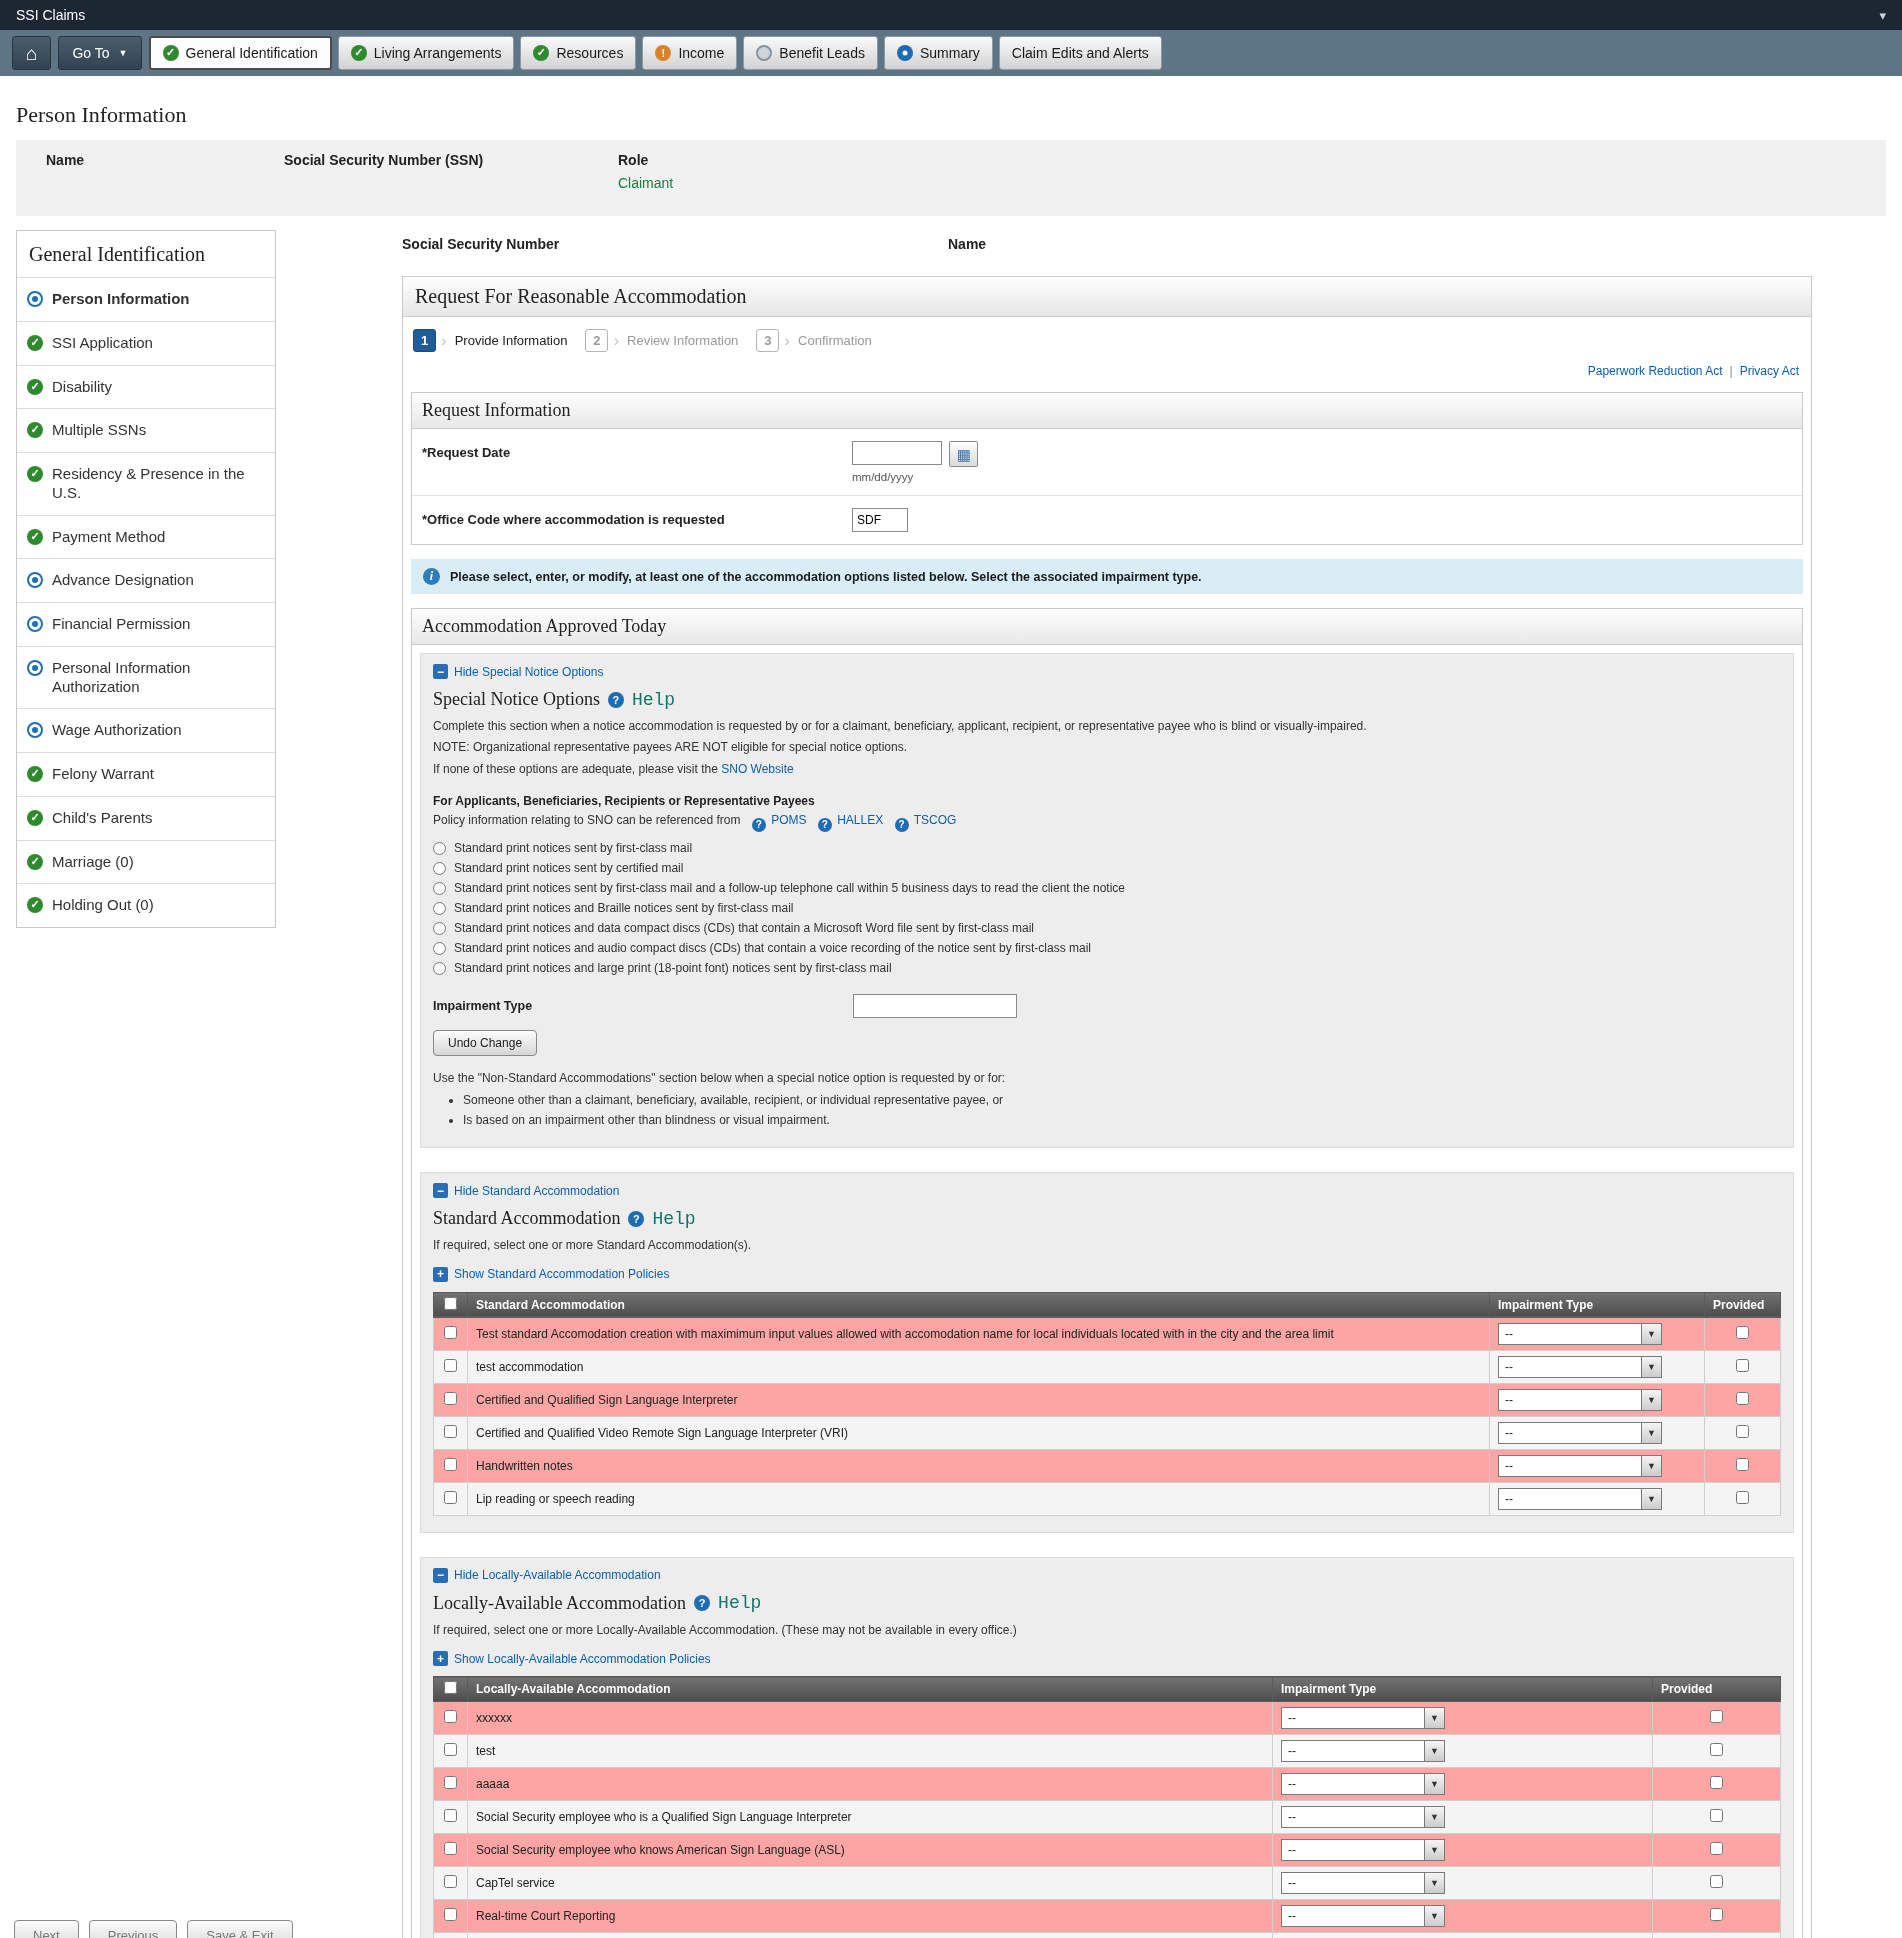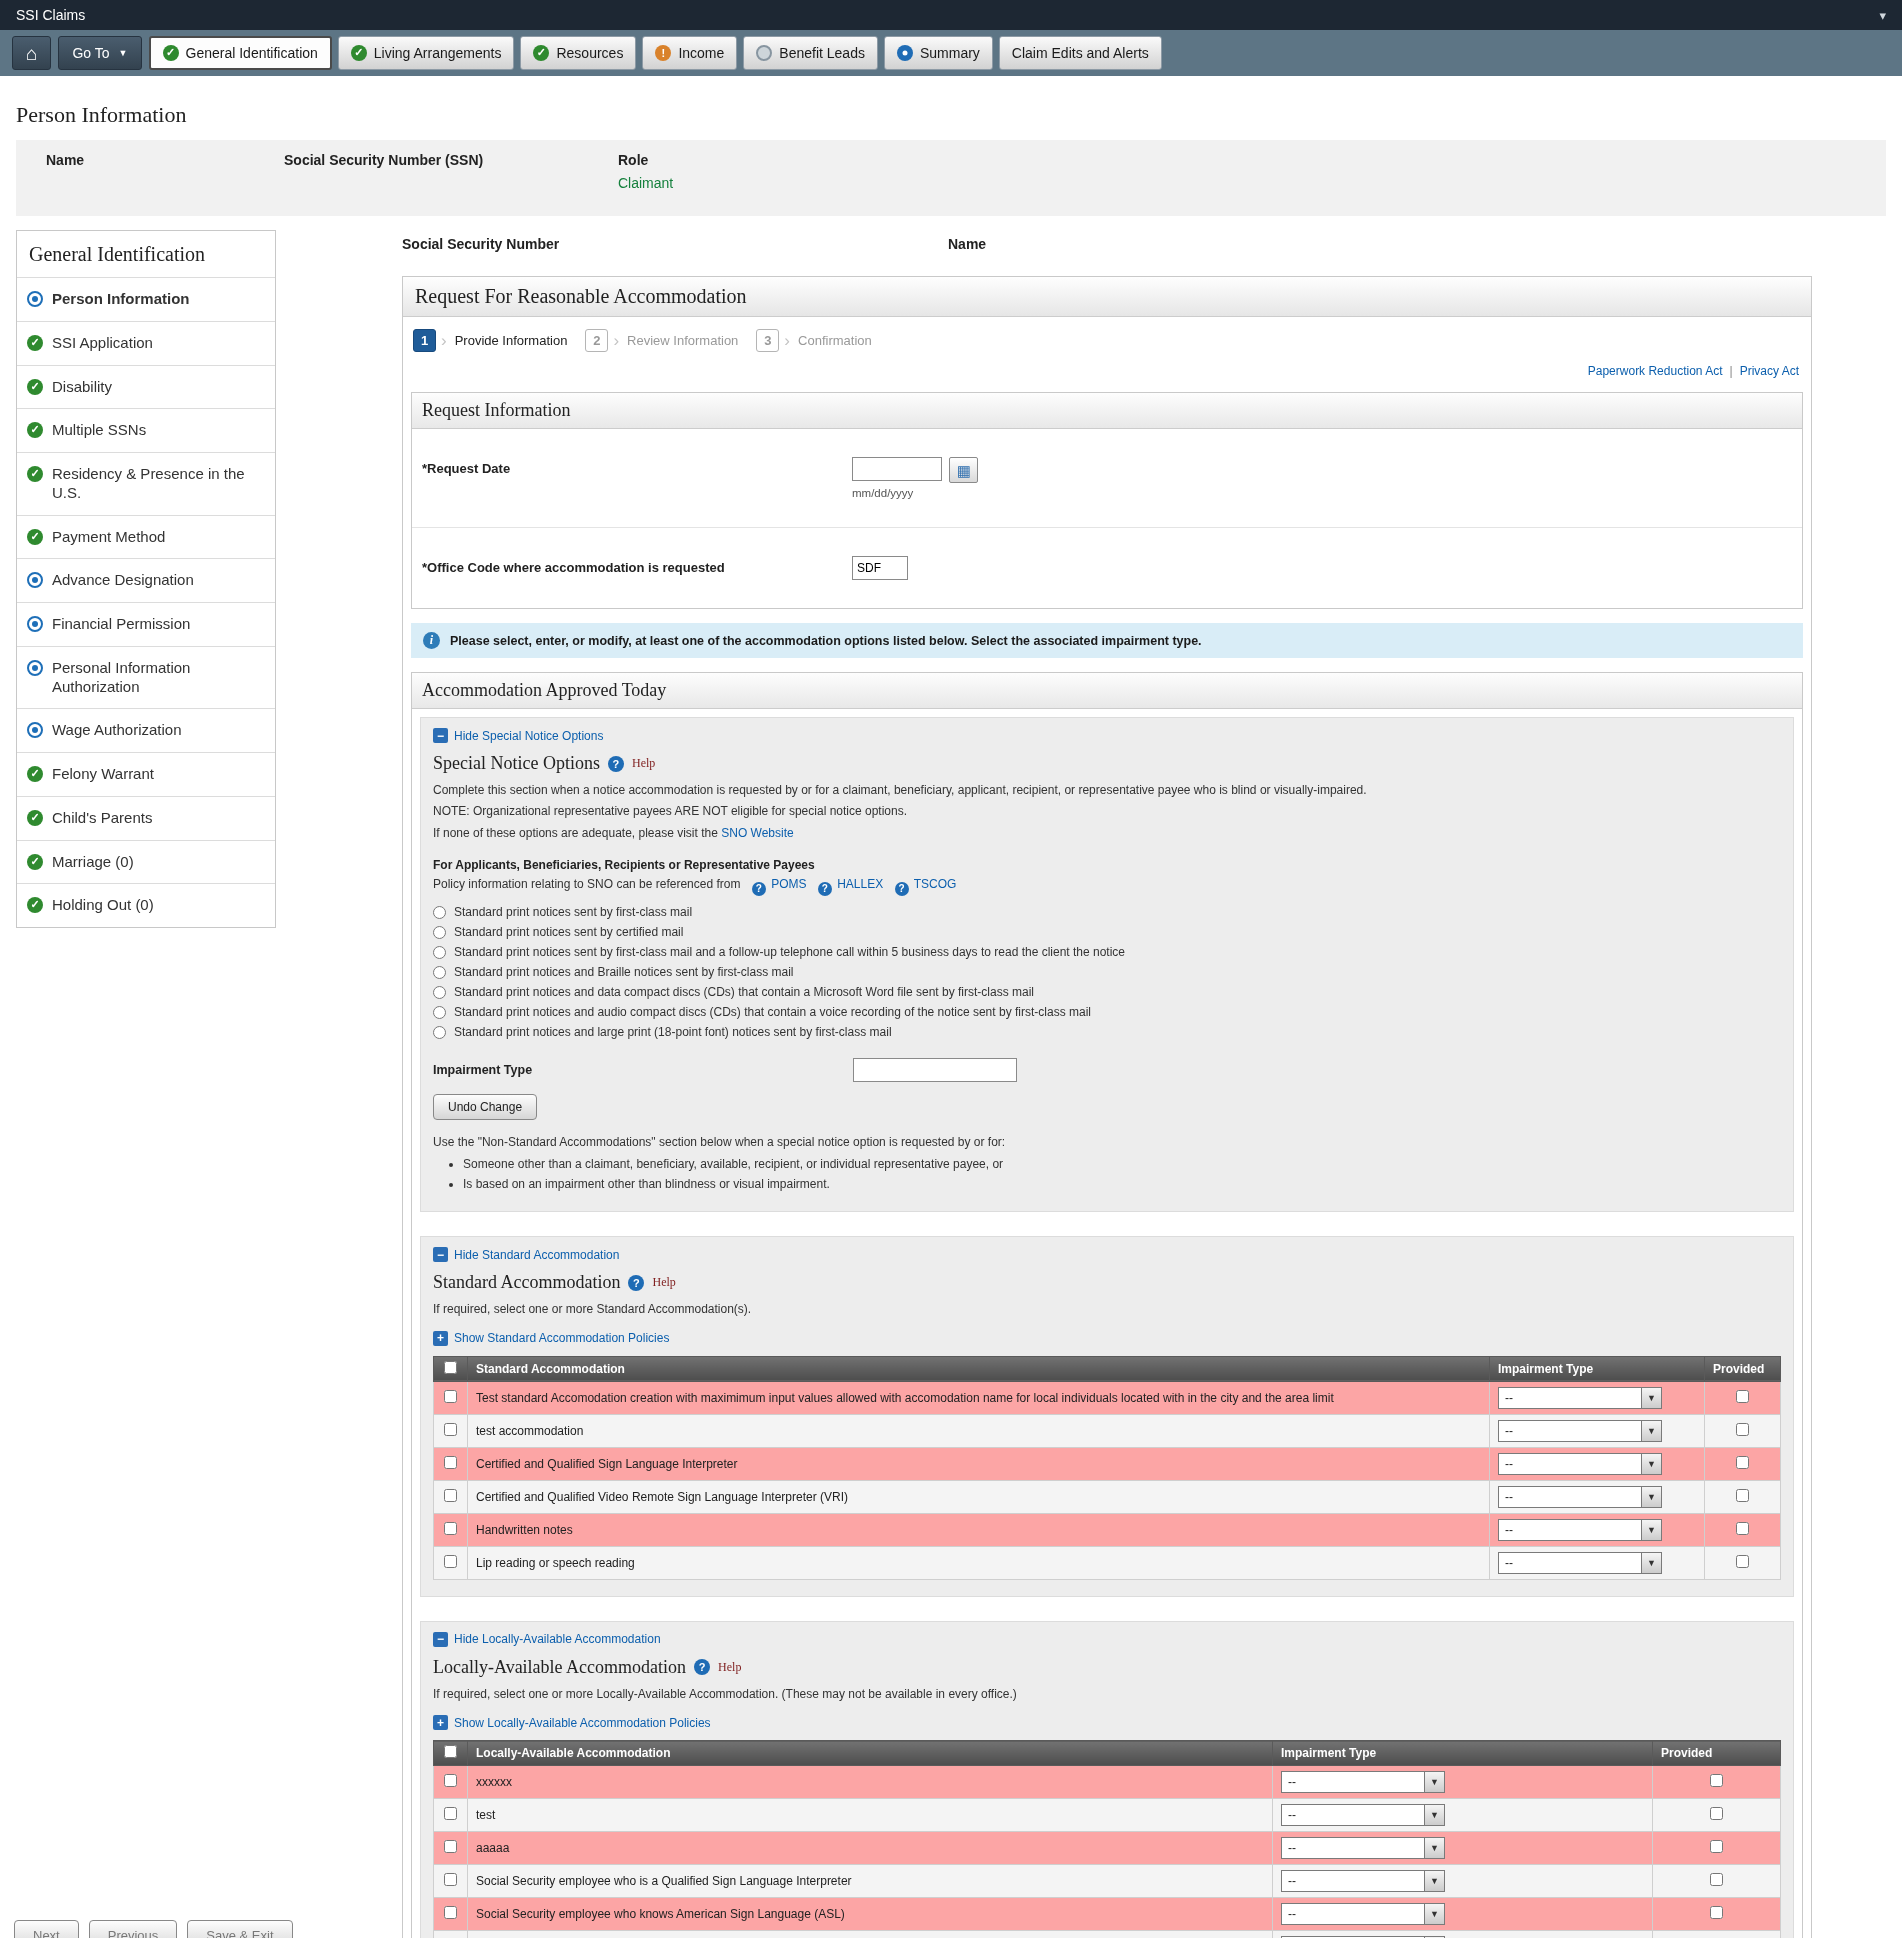--- a/index.html
+++ b/index.html
@@ -79,21 +79,21 @@
   .step { display:flex; align-items:center; gap:4px; font-size:13px; color:#999; }
   .stepnum { width:23px; height:23px; display:flex; align-items:center; justify-content:center; font-weight:bold;
              font-size:13px; border-radius:3px; background:#fff; border:1px solid #b5b5b5; color:#999; }
   .step.active { color:#222; }
   .step.active .stepnum { background:#1f5c99; border-color:#174a7e; color:#fff; }
   .step-chev { color:#c4c4c4; font-size:17px; margin:0 4px 0 1px; }
 
   .actlinks { display:flex; justify-content:flex-end; gap:7px; padding:6px 12px 8px; font-size:12px; }
   .actlinks .sep { color:#888; }
 
-  .fieldrow { display:flex; padding:28px 10px; border-bottom:1px solid #e4e4e4; align-items:flex-start; }
+  .fieldrow { display:flex; padding:12px 10px; border-bottom:1px solid #e4e4e4; align-items:flex-start; }
   .fieldrow:last-child { border-bottom:none; }
   .flabel { width:430px; flex:none; font-weight:bold; font-size:13px; color:#222; padding-top:4px; }
   .txt { border:1px solid #8a8a8a; height:24px; font-size:12px; padding:0 4px; font-family:inherit; background:#fff; }
   .datein { width:90px; }
   .office { width:56px; }
   .hint { font-size:11.5px; color:#555; margin-top:4px; }
   .calbtn { width:29px; height:26px; margin-left:4px; border:1px solid #8a8a8a; border-radius:2px;
             background:linear-gradient(#fff,#d9d9d9); cursor:pointer; font-size:15px; color:#2f6faf;
             line-height:1; vertical-align:top; }
 
@@ -110,21 +110,21 @@
              display:inline-flex; align-items:center; justify-content:center; font-size:12px; font-weight:bold;
              line-height:1; }
   .showlink { display:inline-flex; align-items:center; gap:6px; font-size:12px; color:#0c5fad; cursor:pointer;
               margin:8px 0 2px; }
 
   .sect-title { display:flex; align-items:center; gap:8px; margin:2px 0 8px; }
   .sect-title .st { font-size:18px; color:#222; }
   .q-icon { width:16px; height:16px; flex:none; border-radius:50%; background:#1f6cb5; color:#fff; font-size:11px;
             font-weight:bold; display:inline-flex; align-items:center; justify-content:center; }
   .q-icon.small { width:14px; height:14px; font-size:10px; margin:0 2px 0 8px; vertical-align:-2px; display:inline-flex; }
-  .helplink { font-size:12px; color:#7f1d1d; cursor:pointer; }
+  .helplink { font-size:18px; color:#0f766e; cursor:pointer;font-family:Liberation Mono, monospace; }
 
   .desc { font-size:12px; color:#333; margin:4px 0; line-height:1.45; }
   .bold-sub { font-weight:bold; font-size:12px; color:#222; margin:16px 0 2px; }
   .policy .q-icon.small { position:relative; top:2px; }
 
   .radios { margin:8px 0 4px; }
   .radio-row { display:flex; align-items:center; gap:8px; font-size:12px; padding:3px 0; cursor:pointer; }
   .radio-row input { margin:0; width:13px; height:13px; }
 
   .imp-row { display:flex; align-items:center; margin:16px 0 12px; }

